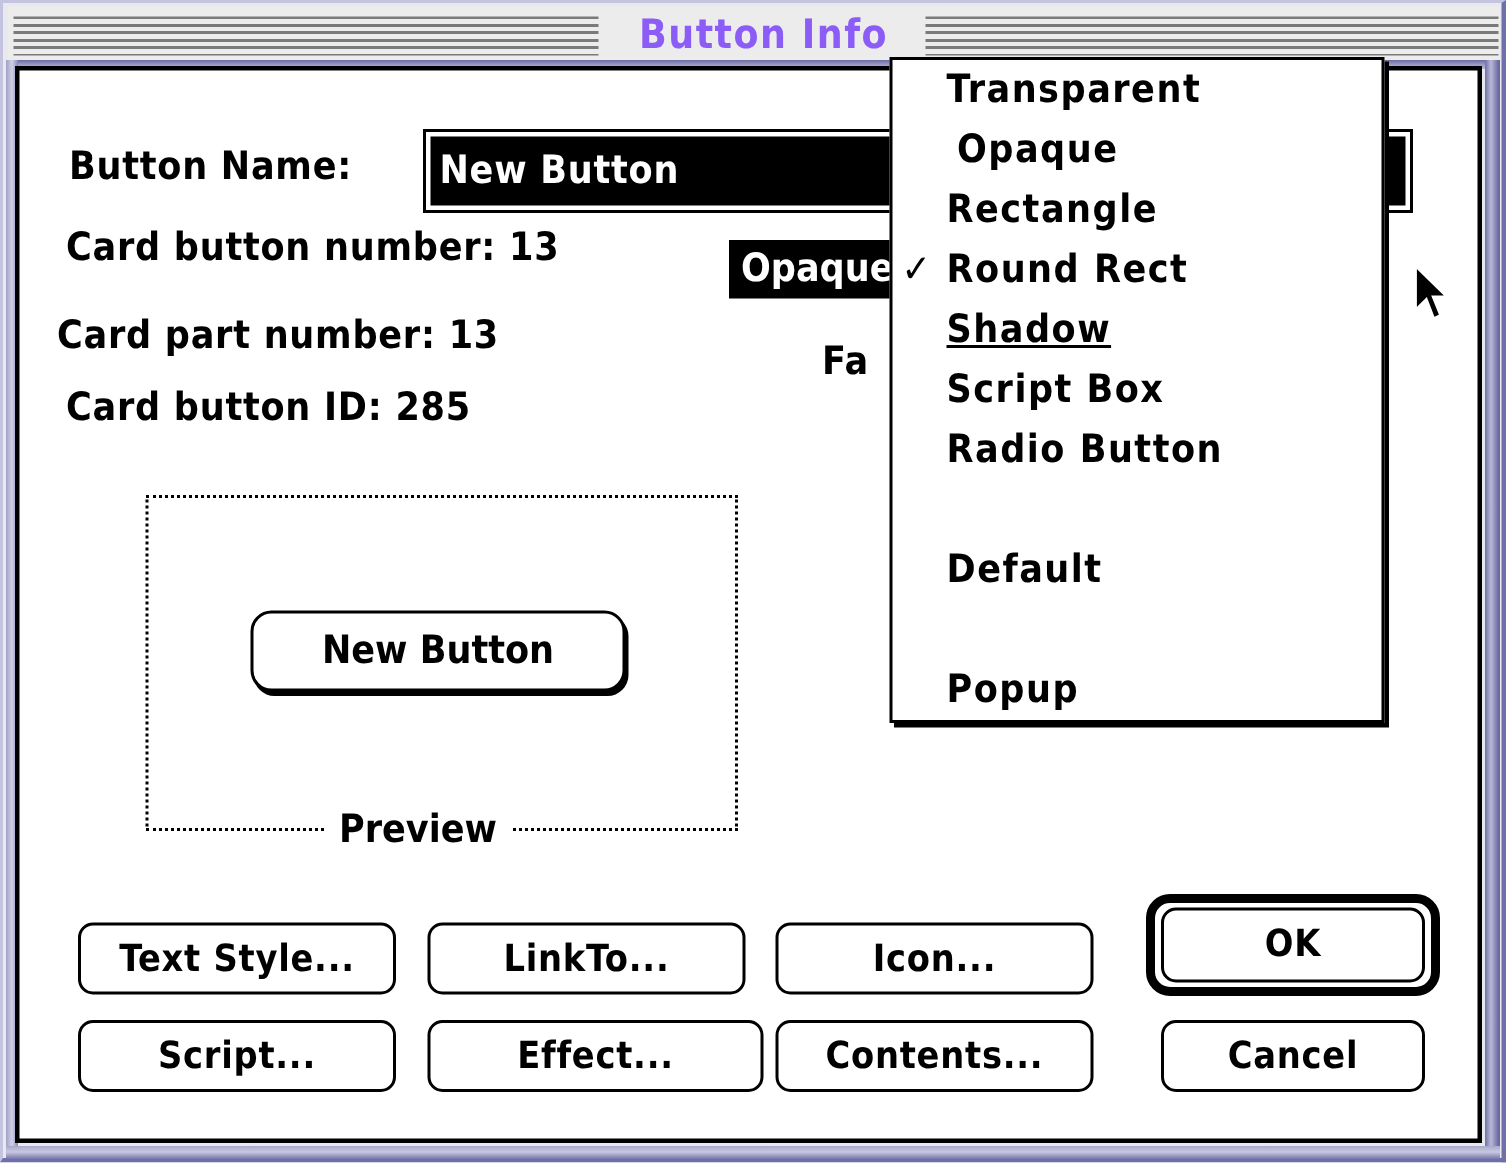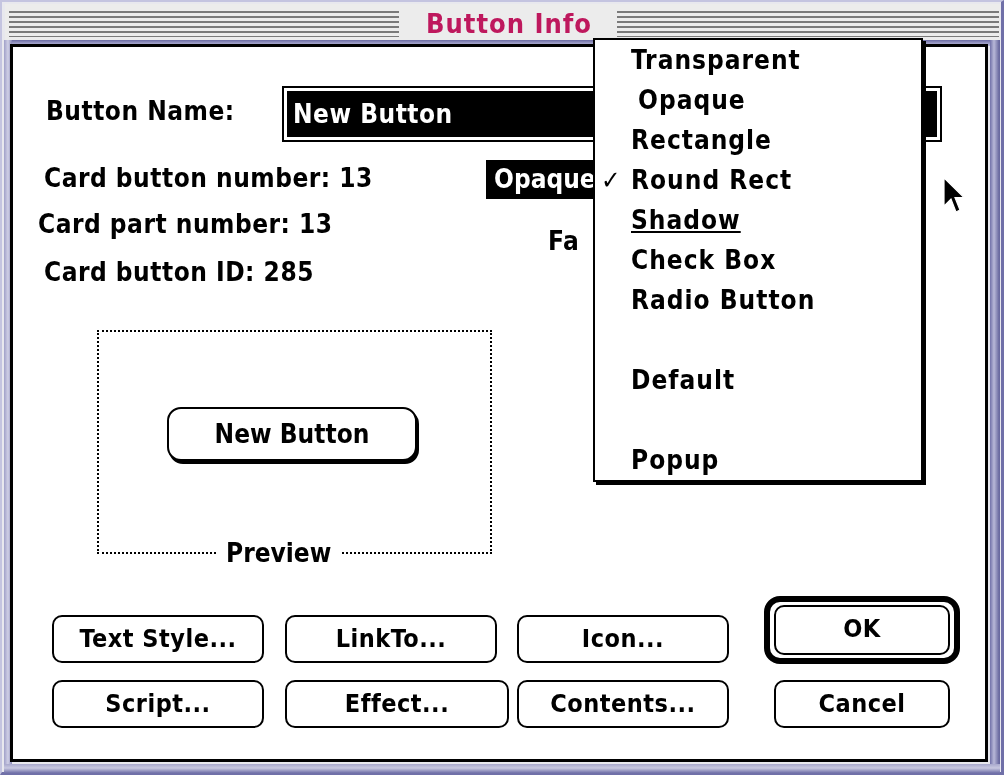--- a/index.html
+++ b/index.html
@@ -47,21 +47,21 @@
   .title-stripes.left { left: 4px; width: 390px; }
   .title-stripes.right { left: 612px; width: 382px; }
   .title-text {
     position: absolute;
     left: 400px; top: 4px;
     width: 208px;
     text-align: center;
     font-family: "DejaVu Sans Condensed", "DejaVu Sans", sans-serif;
     font-size: 27px;
     letter-spacing: 1px;
-    color: #be185d;
+    color: #8b5cf6;
   }
   .title-shadow {
     position: absolute;
     left: 3px; top: 38px;
     width: 995px; height: 6px;
     background: linear-gradient(to bottom, #6b6ba3 0, #9a9ac4 3px, #b8b8d8 6px);
   }
   .frame-left {
     position: absolute;
     left: 2px; top: 38px;
@@ -227,21 +227,21 @@
 </div>
 
 <div class="content"></div>
 
 <div class="label" style="left:46px; top:96px;">Button Name:</div>
 
 <div class="name-field">
   <div class="name-field-inner">New Button</div>
 </div>
 
-<div class="label" style="left:44px; top:163px;text-align:center;">Card button number: 13</div>
+<div class="label" style="left:44px; top:150px;text-align:center;">Card button number: 13</div>
 <div class="label" style="left:38px; top:209px;">Card part number: 13</div>
 <div class="label" style="left:44px; top:257px;">Card button ID: 285</div>
 
 <div class="style-label">Opaque:</div>
 
 <div class="label" style="left:548px; top:226px;">Fa</div>
 
 <div class="preview-box"></div>
 <div class="preview-label">Preview</div>
 <div class="preview-button">New Button</div>
@@ -260,21 +260,21 @@
 
 <div class="popup">
   <div class="menu-item" style="top:0px;"><span>Transparent</span></div>
   <div class="menu-item" style="top:40px;padding-left:43px;"><span>Opaque</span></div>
   <div class="menu-item" style="top:80px;"><span>Rectangle</span></div>
   <div class="menu-item" style="top:120px;">
     <span class="menu-check">✓</span>
     <span>Round Rect</span>
   </div>
   <div class="menu-item" style="top:160px;text-decoration:underline;"><span>Shadow</span></div>
-  <div class="menu-item" style="top:200px;"><span>Check Box</span></div>
+  <div class="menu-item" style="top:200px;"><span>Script Box</span></div>
   <div class="menu-item" style="top:240px;"><span>Radio Button</span></div>
   <div class="menu-item" style="top:320px;"><span>Default</span></div>
   <div class="menu-item" style="top:400px;"><span>Popup</span></div>
 </div>
 
 <svg class="cursor" viewBox="0 0 12 19">
   <path d="M0 0 L0 14 L3.5 10.5 L6 17 L8 16 L5.5 9.8 L10 9.8 Z" fill="#000" stroke="#fff" stroke-width="0.6"></path>
 </svg>
 
 </body></html>

